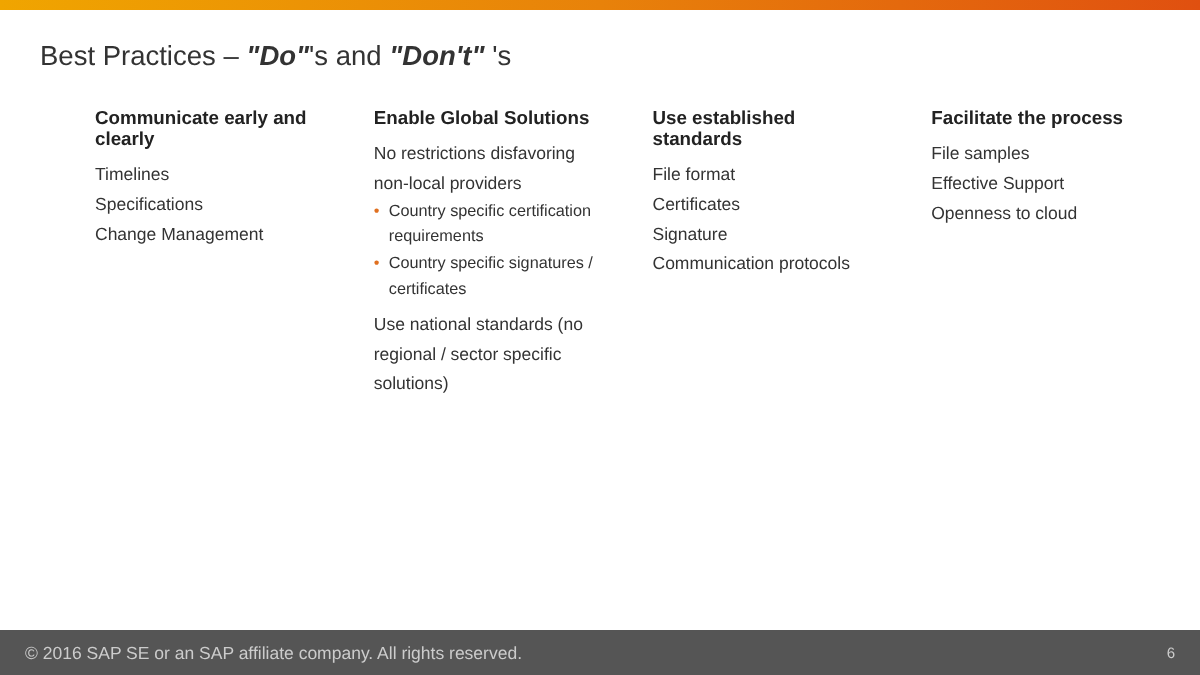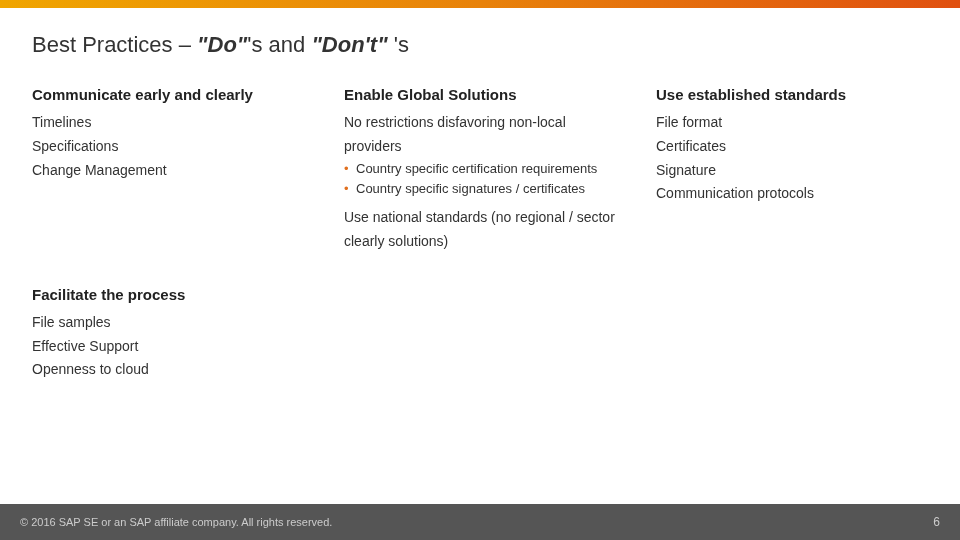--- a/index.html
+++ b/index.html
@@ -30,22 +30,23 @@
       font-weight: normal;
     }
 
     .slide-title em {
       font-style: italic;
       font-weight: bold;
     }
 
     .grid {
       display: grid;
-      grid-template-columns: 1fr 1fr 1fr;
+      grid-template-columns: 1fr 1fr 1fr 1fr;
       gap: 28px 40px;
+      margin-left: 44px;
     }
 
     .section-heading {
       font-size: 15px;
       font-weight: bold;
       color: #222;
       margin-bottom: 8px;
     }
 
     .section-item {
@@ -80,21 +81,21 @@
       width: 100%;
       height: 36px;
       background: #555;
       display: flex;
       align-items: center;
       justify-content: space-between;
       padding: 0 20px;
     }
 
     .footer-text {
-      font-size: 11px;
+      font-size: 14px;
       color: #ccc;
     }
 
     .footer-page {
       font-size: 12px;
       color: #ccc;
     }
   </style>
 </head>
 <body>
@@ -114,21 +115,21 @@
       <div class="section-item">Timelines</div>
       <div class="section-item">Specifications</div>
       <div class="section-item">Change Management</div>
     </div>
 
     <div class="section-block">
       <div class="section-heading">Enable Global Solutions</div>
       <div class="section-item">No restrictions disfavoring non-local providers</div>
       <div class="bullet-item">Country specific certification requirements</div>
       <div class="bullet-item">Country specific signatures / certificates</div>
-      <div class="section-item" style="margin-top:6px;">Use national standards (no regional / sector clearly solutions)</div>
+      <div class="section-item" style="margin-top:6px;">Use national standards (no regional / sector specific solutions)</div>
     </div>
 
     <div class="section-block">
       <div class="section-heading">Use established standards</div>
       <div class="section-item">File format</div>
       <div class="section-item">Certificates</div>
       <div class="section-item">Signature</div>
       <div class="section-item">Communication protocols</div>
     </div>
 

